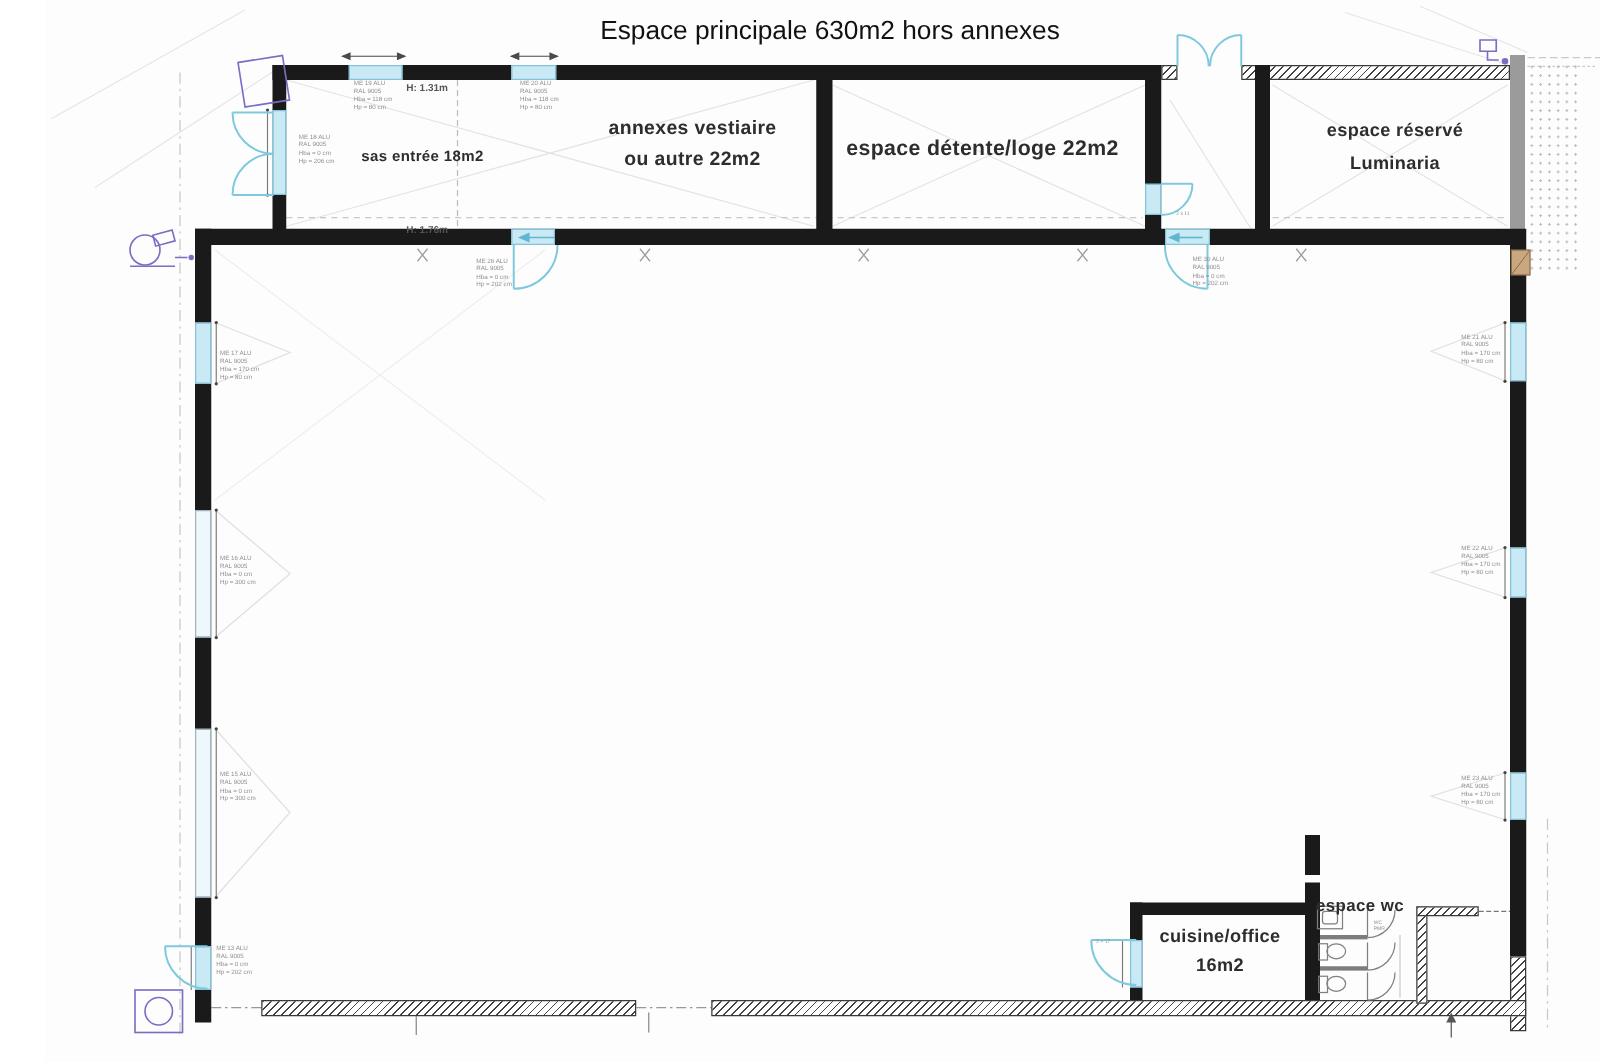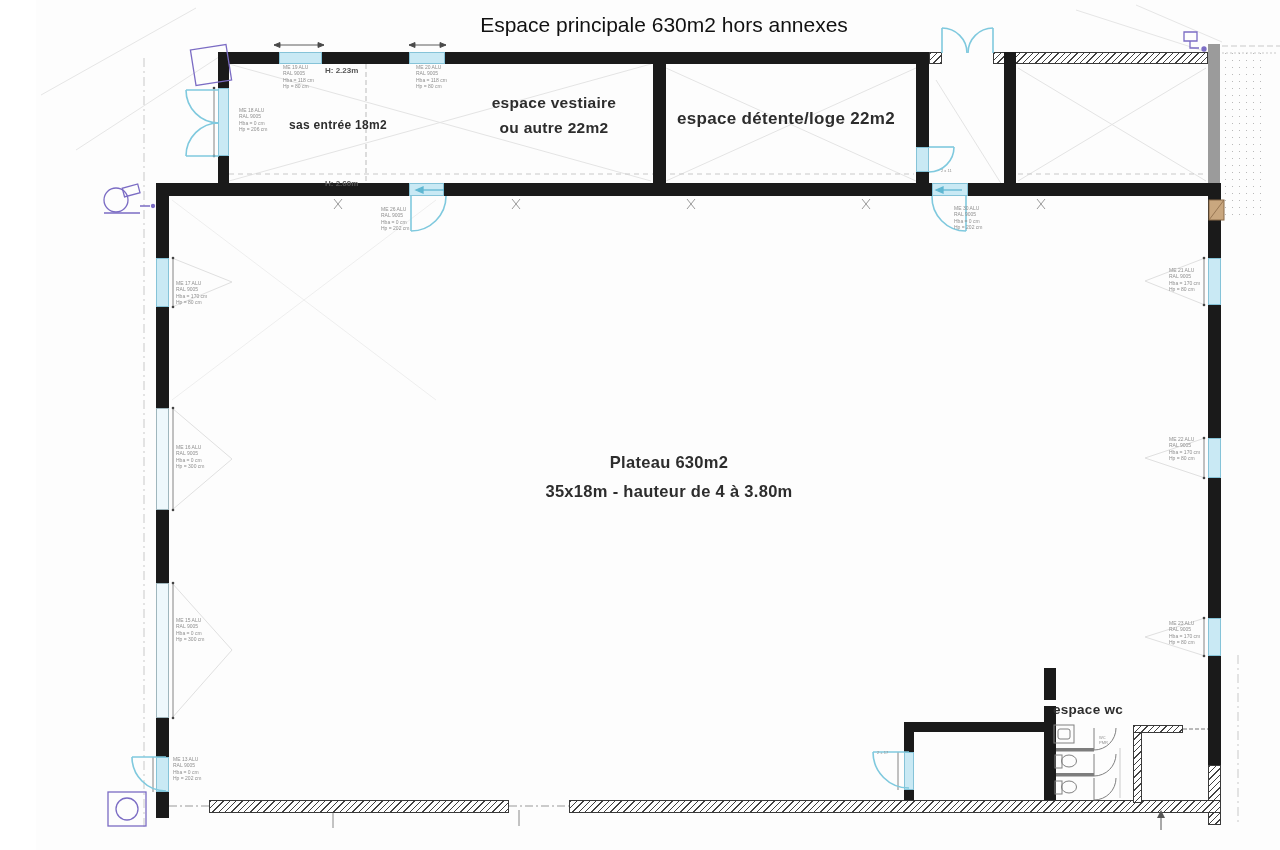--- a/index.html
+++ b/index.html
@@ -209,29 +209,31 @@
       <rect x="1173" y="200" width="15" height="20" fill="#c9a77f" stroke="#8a6a48" stroke-width="1"></rect>
       <line x1="1173" y1="220" x2="1188" y2="200" stroke="#8a6a48" stroke-width="0.8"></line>
       <line x1="1125" y1="830" x2="1125" y2="814" stroke="#555555" stroke-width="1"></line>
       <path d="M1125 810 l-4 8 h8 z" fill="#555555"></path>
     </g>
   </svg>
 
   <div class="lbl" style="left:628px;top:25px;font-size:21px;font-weight:400;letter-spacing:0;color:#111">Espace principale 630m2 hors annexes</div>
 
   <div class="lbl" style="left:302px;top:125px;font-size:12px">sas entrée 18m2</div>
-  <div class="lbl" style="left:518px;top:116px;font-size:15.5px;line-height:1.6">espace vestiaire
+  <div class="lbl" style="left:518px;top:116px;font-size:15.5px;line-height:1.6">annexes vestiaire
 ou autre 22m2</div>
   <div class="lbl" style="left:750px;top:119px;font-size:17px">espace détente/loge 22m2</div>
-  <div class="lbl" style="left:633px;top:477px;font-size:16.5px;line-height:1.75">Plateau 630m2
-35x18m - hauteur de 4 à 3.80m</div>
-  <div class="lbl" style="left:1052px;top:709px;font-size:13.5px">espace wc</div>
-
-  <div class="hnote" style="left:289px;top:66px">H: 2.23m</div>
-  <div class="hnote" style="left:289px;top:179px">H: 2.60m</div>
+  <div class="lbl" style="left:1080px;top:118px;font-size:14.5px;line-height:1.8">espace réservé
+Luminaria</div>
+  <div class="lbl" style="left:940px;top:762px;font-size:14.5px;line-height:1.6">cuisine/office
+16m2</div>
+  <div class="lbl" style="left:1052px;top:724px;font-size:13.5px">espace wc</div>
+
+  <div class="hnote" style="left:289px;top:66px">H: 1.31m</div>
+  <div class="hnote" style="left:289px;top:179px">H: 1.76m</div>
 
   <div class="spec" style="left:247px;top:64px">ME 19 ALU
 RAL 9005
 Hba = 118 cm
 Hp = 80 cm</div>
   <div class="spec" style="left:380px;top:64px">ME 20 ALU
 RAL 9005
 Hba = 118 cm
 Hp = 80 cm</div>
   <div class="spec" style="left:203px;top:107px">ME 18 ALU

